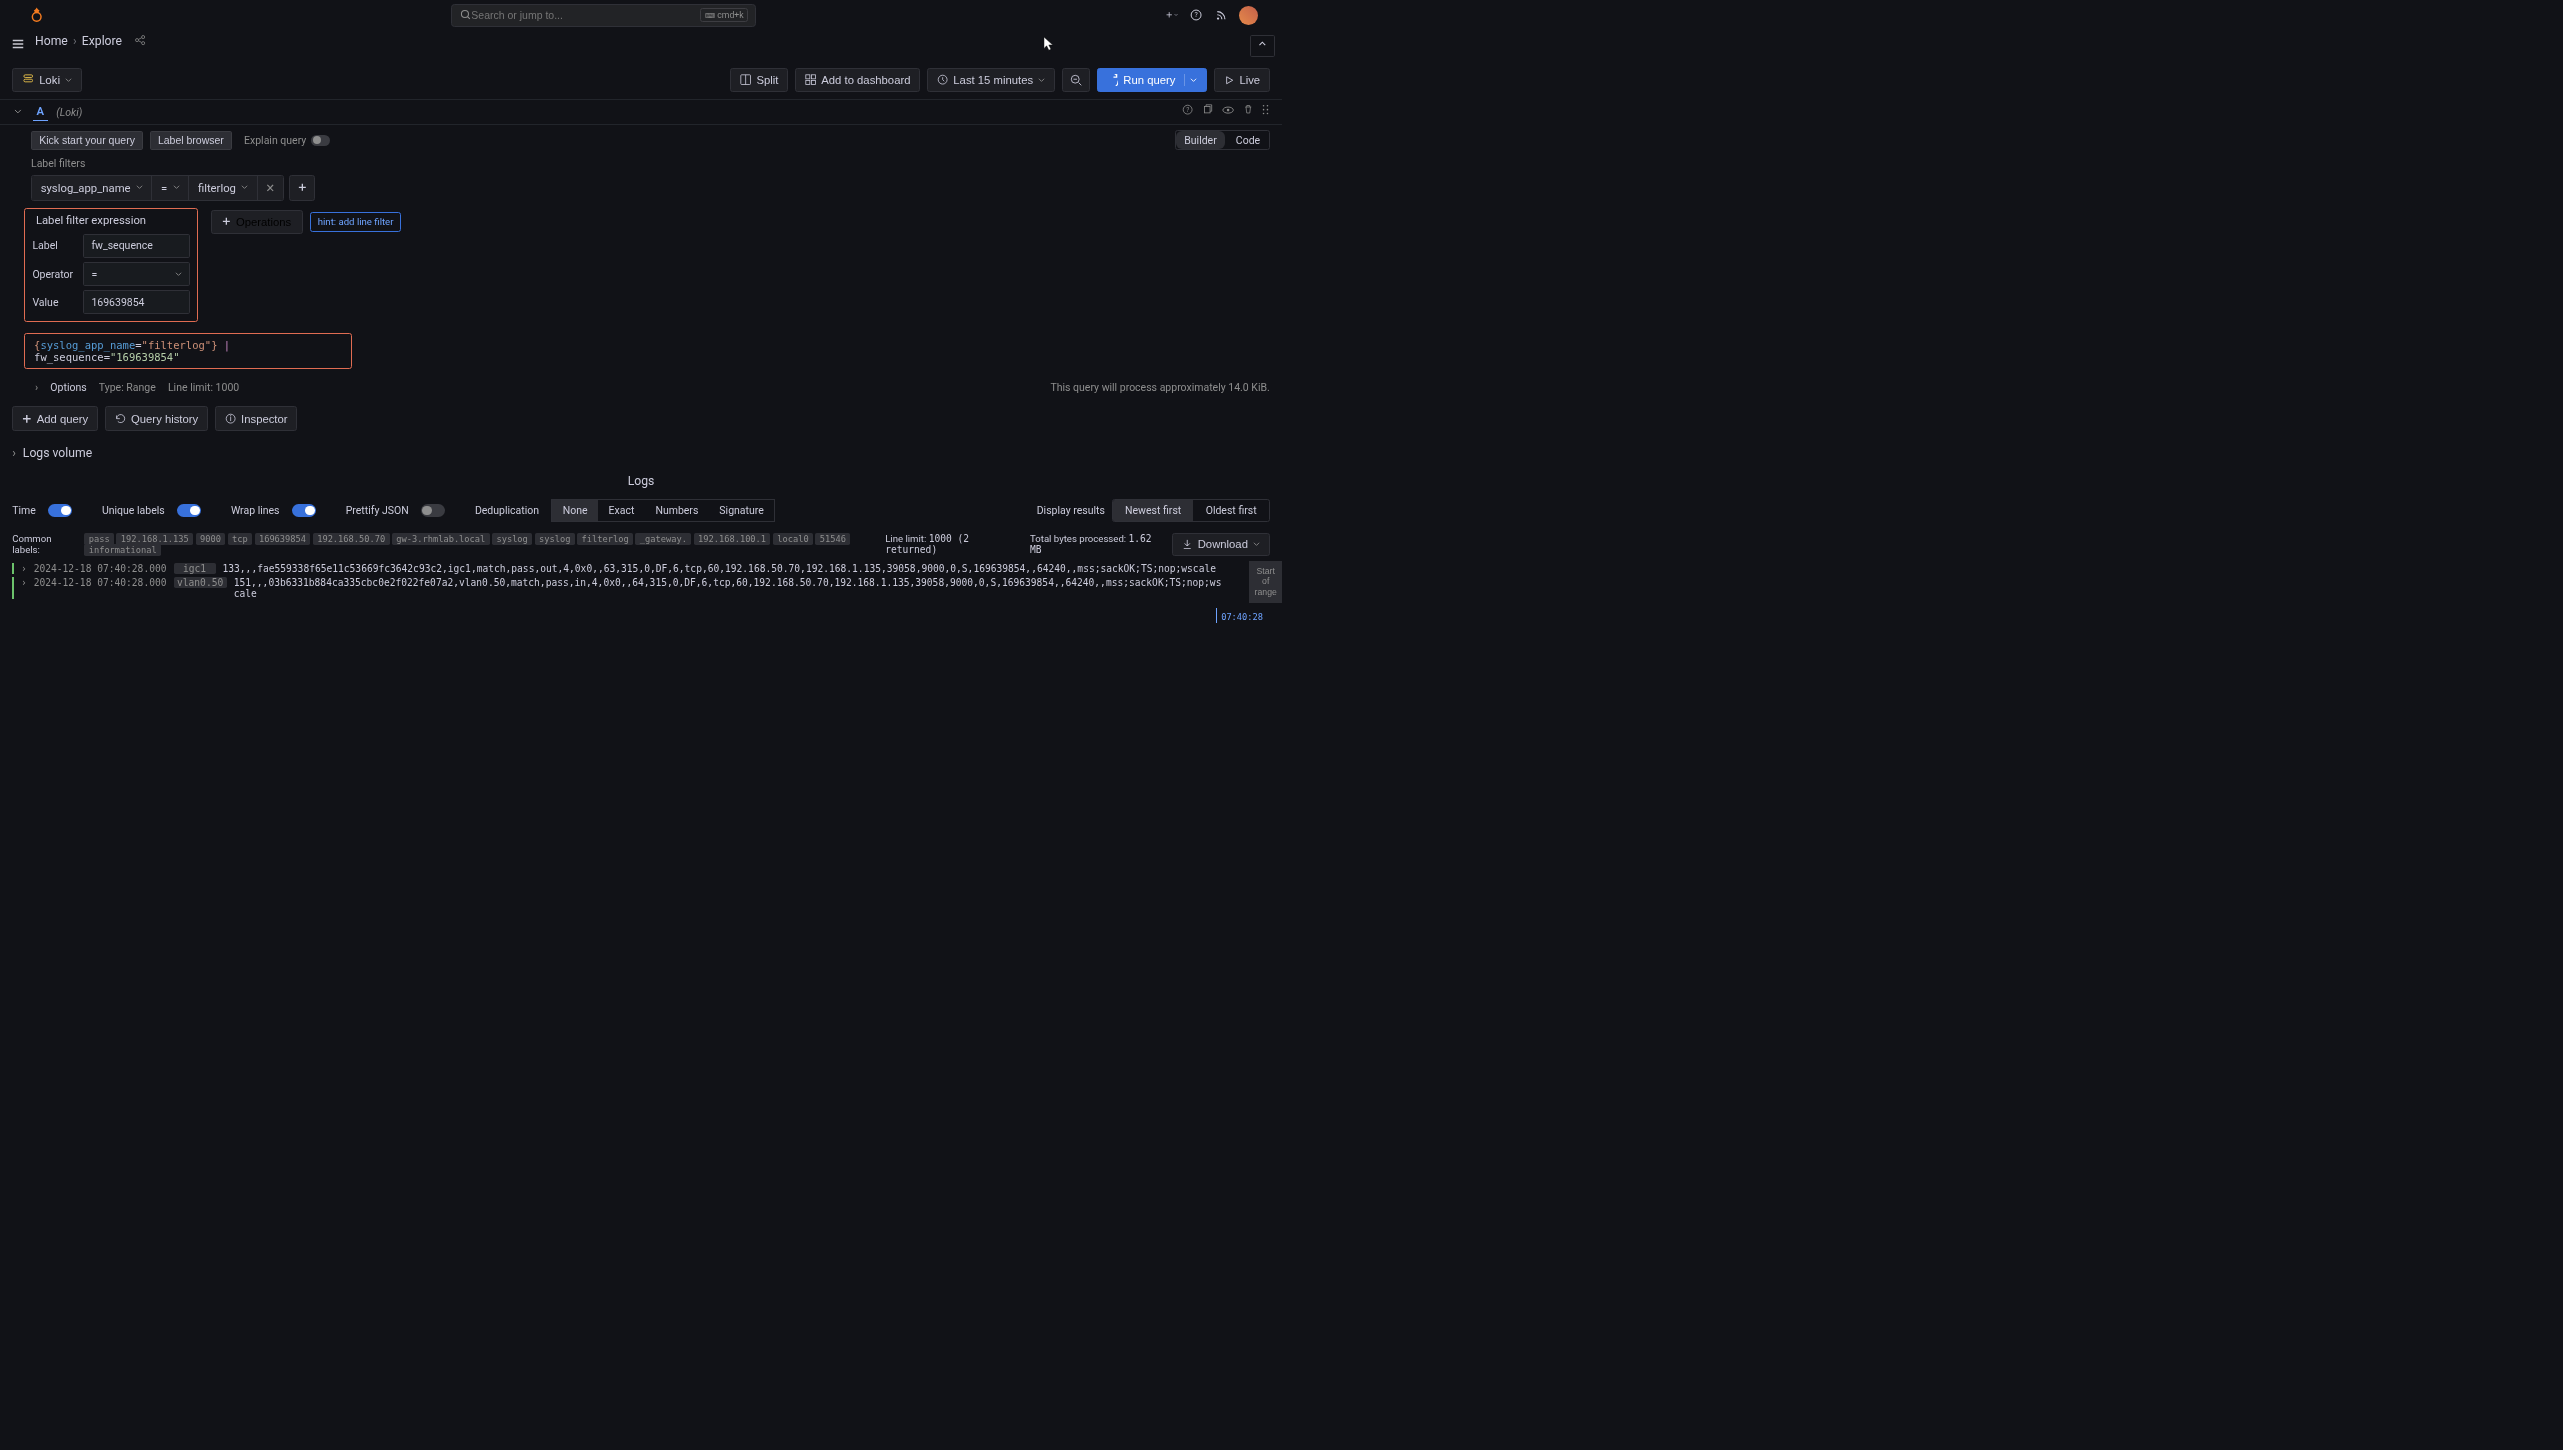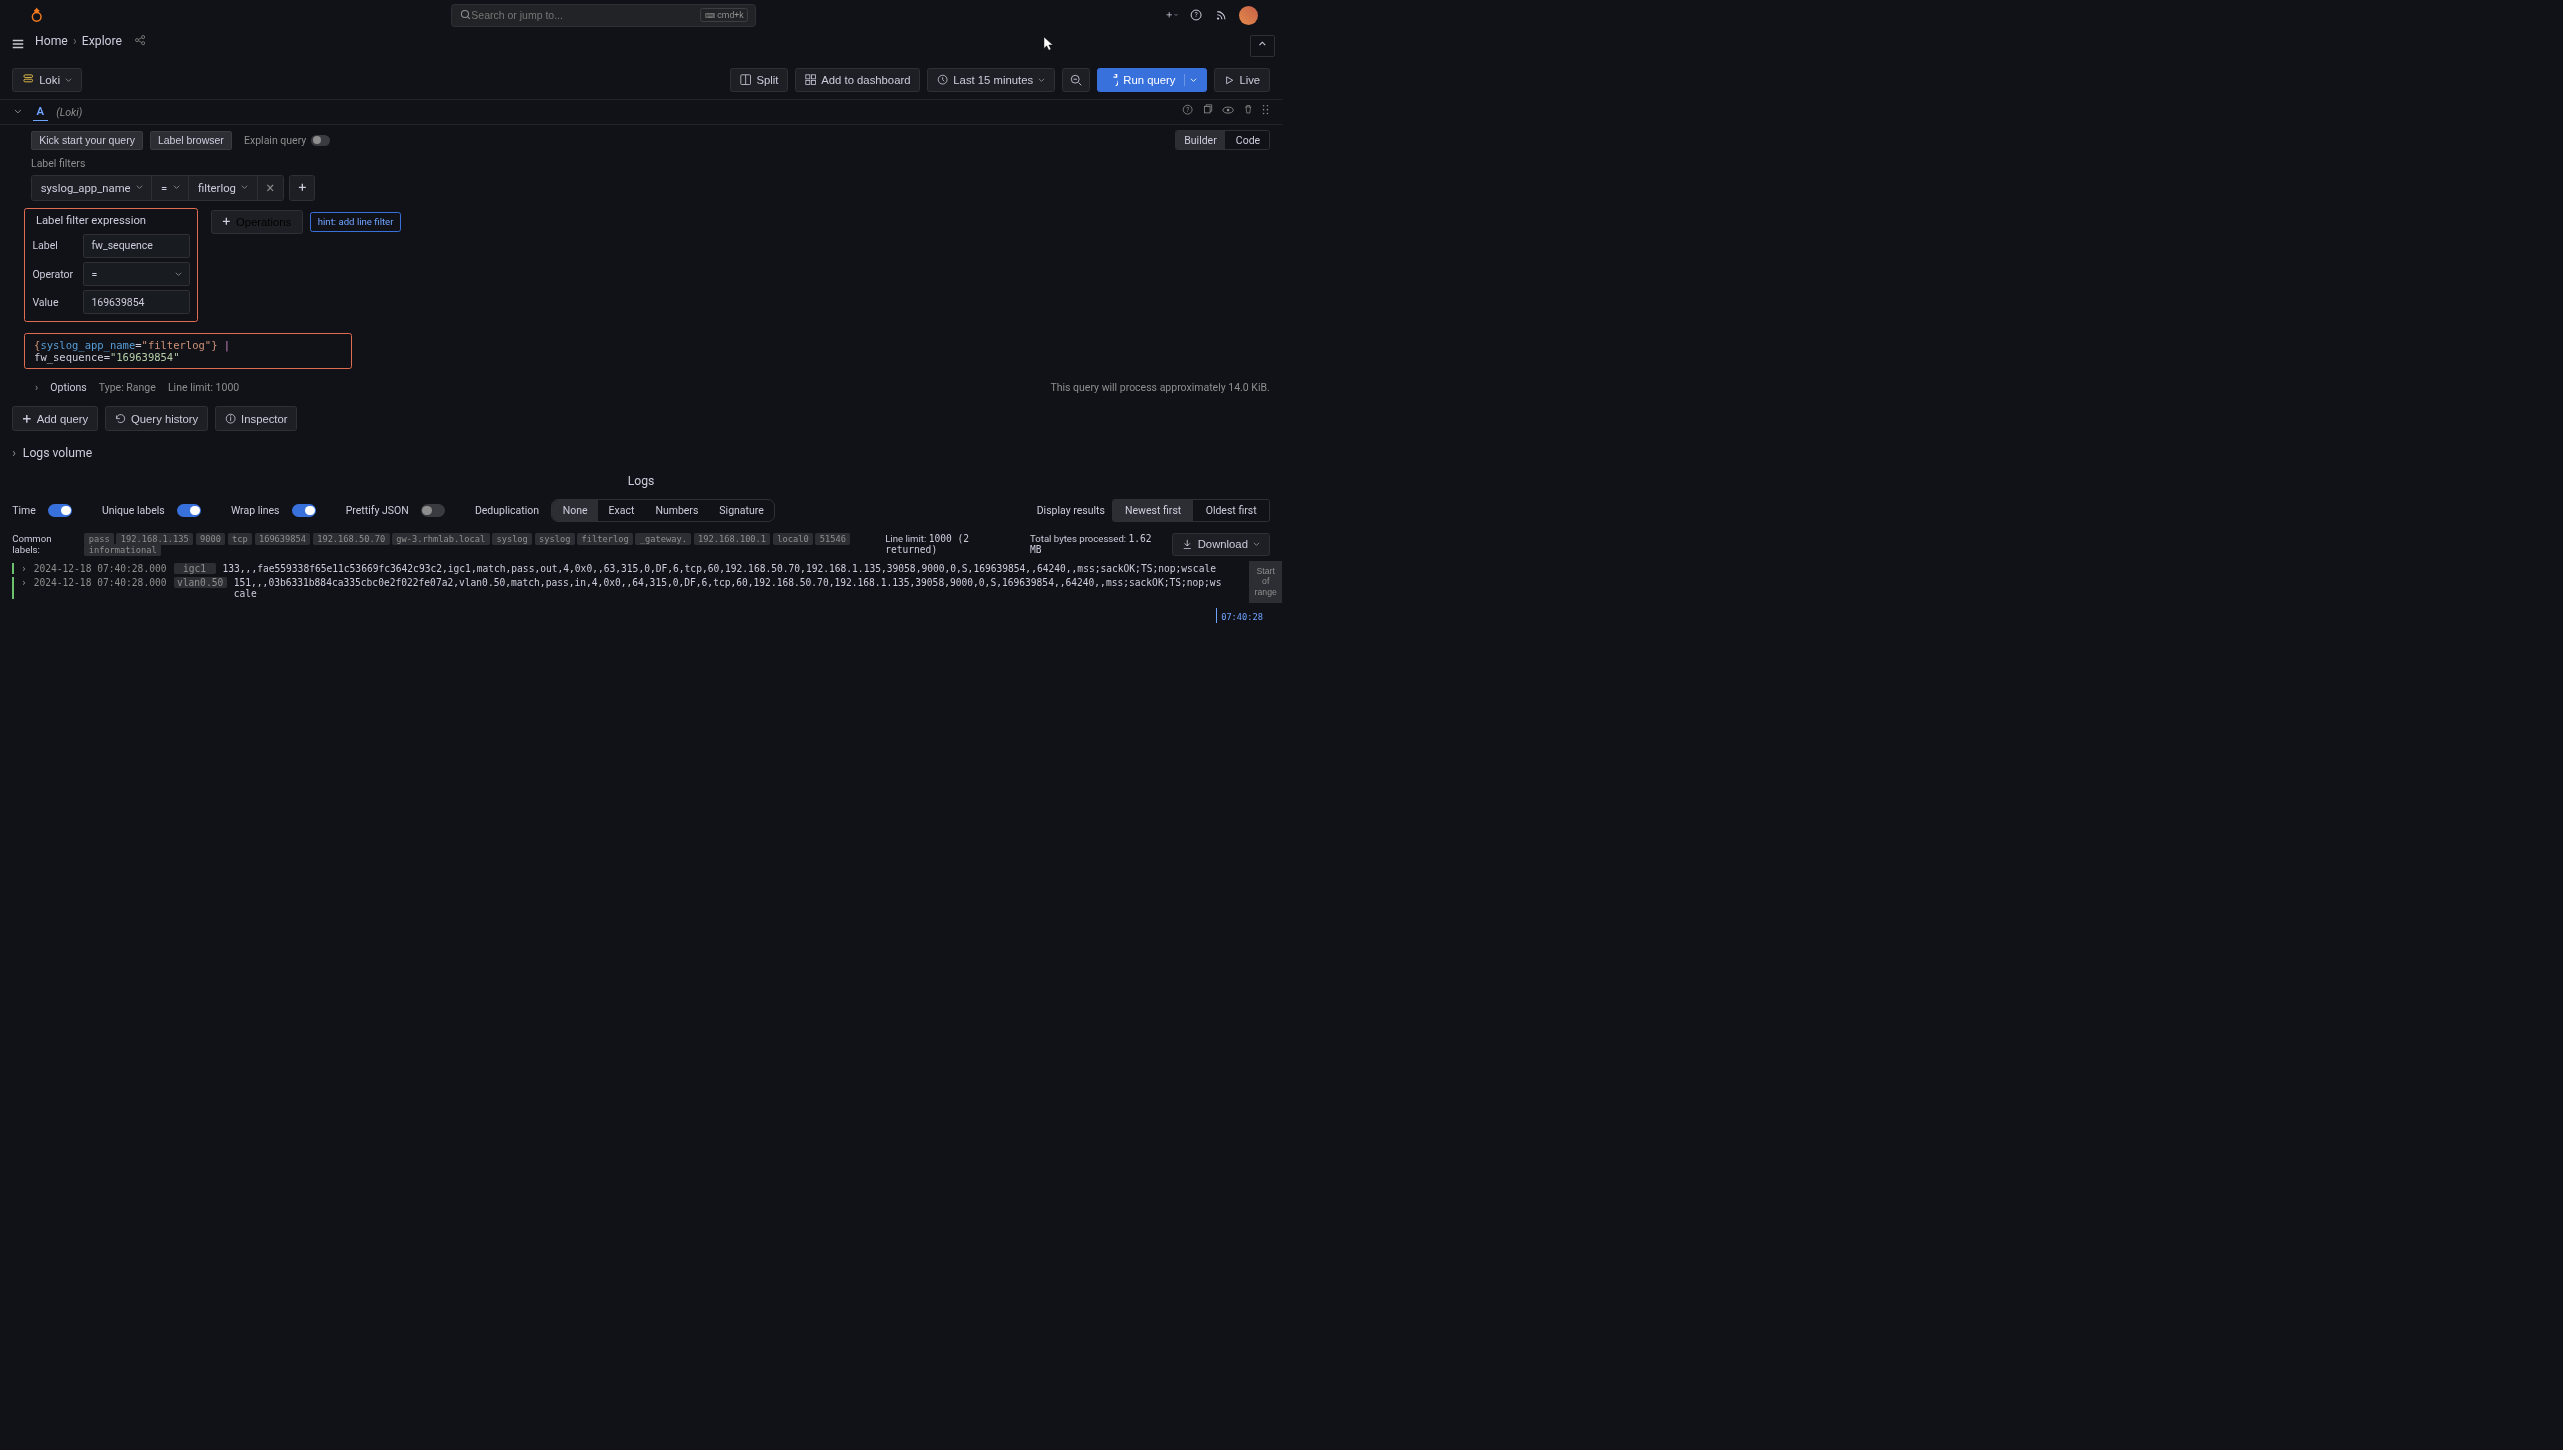--- a/index.html
+++ b/index.html
@@ -134,21 +134,21 @@
   font-size: 10.5px;
   color: #ccccdc;
   cursor: pointer;
 }
 .explain { display: flex; align-items: center; gap: 5.2px; font-size: 10.5px; color: #8e8e8e; margin-left: 5.2px;}
 .toggle-sm {
   width: 19px; height: 10.5px; border-radius: 6.1px; background: #3a3b41; position: relative;
 }
 .toggle-sm::after { content:''; position:absolute; width:7.8px; height:7.8px; border-radius:50%; background:#8e8e8e; top:1.3px; left:1.3px; }
 .mode-tabs { margin-left: auto; display: flex; gap: 1.7px; border: 0.9px solid #2f3037; border-radius: 2.6px; overflow: hidden;}
-.mode-tabs .tab { padding: 2.6px 8.7px; font-size: 10.5px; cursor: pointer; }
+.mode-tabs .tab { padding: 2.6px 8.7px; font-size: 10.5px; cursor: pointer; border-radius: 6px; }
 .mode-tabs .active { background: #2d2e34; }
 
 
 .section-label { font-size: 10.5px; color: #8e8e8e; padding: 1.7px 12.2px 1.7px 31px; }
 .label-filters {
   display: flex;
   align-items: center;
   padding: 3.5px 12.2px 3.5px 31px;
   gap: 5.2px;
 }
@@ -220,21 +220,21 @@
   padding: 5.2px 12.2px;
   gap: 12.2px;
   font-size: 10.5px;
 }
 .toggle {
   width: 24.4px; height: 12.2px; border-radius: 7px; background: #3871dc; position: relative;
 }
 .toggle::after { content:''; position:absolute; width:9.6px; height:9.6px; border-radius:50%; background:#fff; top:1.3px; right:1.3px; }
 .toggle.off { background: #3a3b41; }
 .toggle.off::after { left: 1.3px; right: auto; background:#8e8e8e; }
-.dedup-tabs { display:flex; border:0.9px solid #2f3037; border-radius:7px; overflow:hidden; }
+.dedup-tabs { display:flex; border:0.9px solid #2f3037; border-radius:0; overflow:hidden; }
 .dedup-tabs .t { padding:4.4px 10.5px; cursor:pointer; }
 .dedup-tabs .active { background:#2d2e34; }
 .disp-right { margin-left:auto; display:flex; align-items:center; gap:7px; }
 .sort-tabs { display:flex; border:0.9px solid #2f3037; border-radius:2.6px; overflow:hidden; }
 .sort-tabs .t { padding:4.4px 12.2px; cursor:pointer; }
 .sort-tabs .active { background:#2d2e34; }
 
 
 .labels-row { display:flex; align-items:center; padding: 5.2px 12.2px; gap: 7px; font-size:9.6px; }
 .label-pill {

